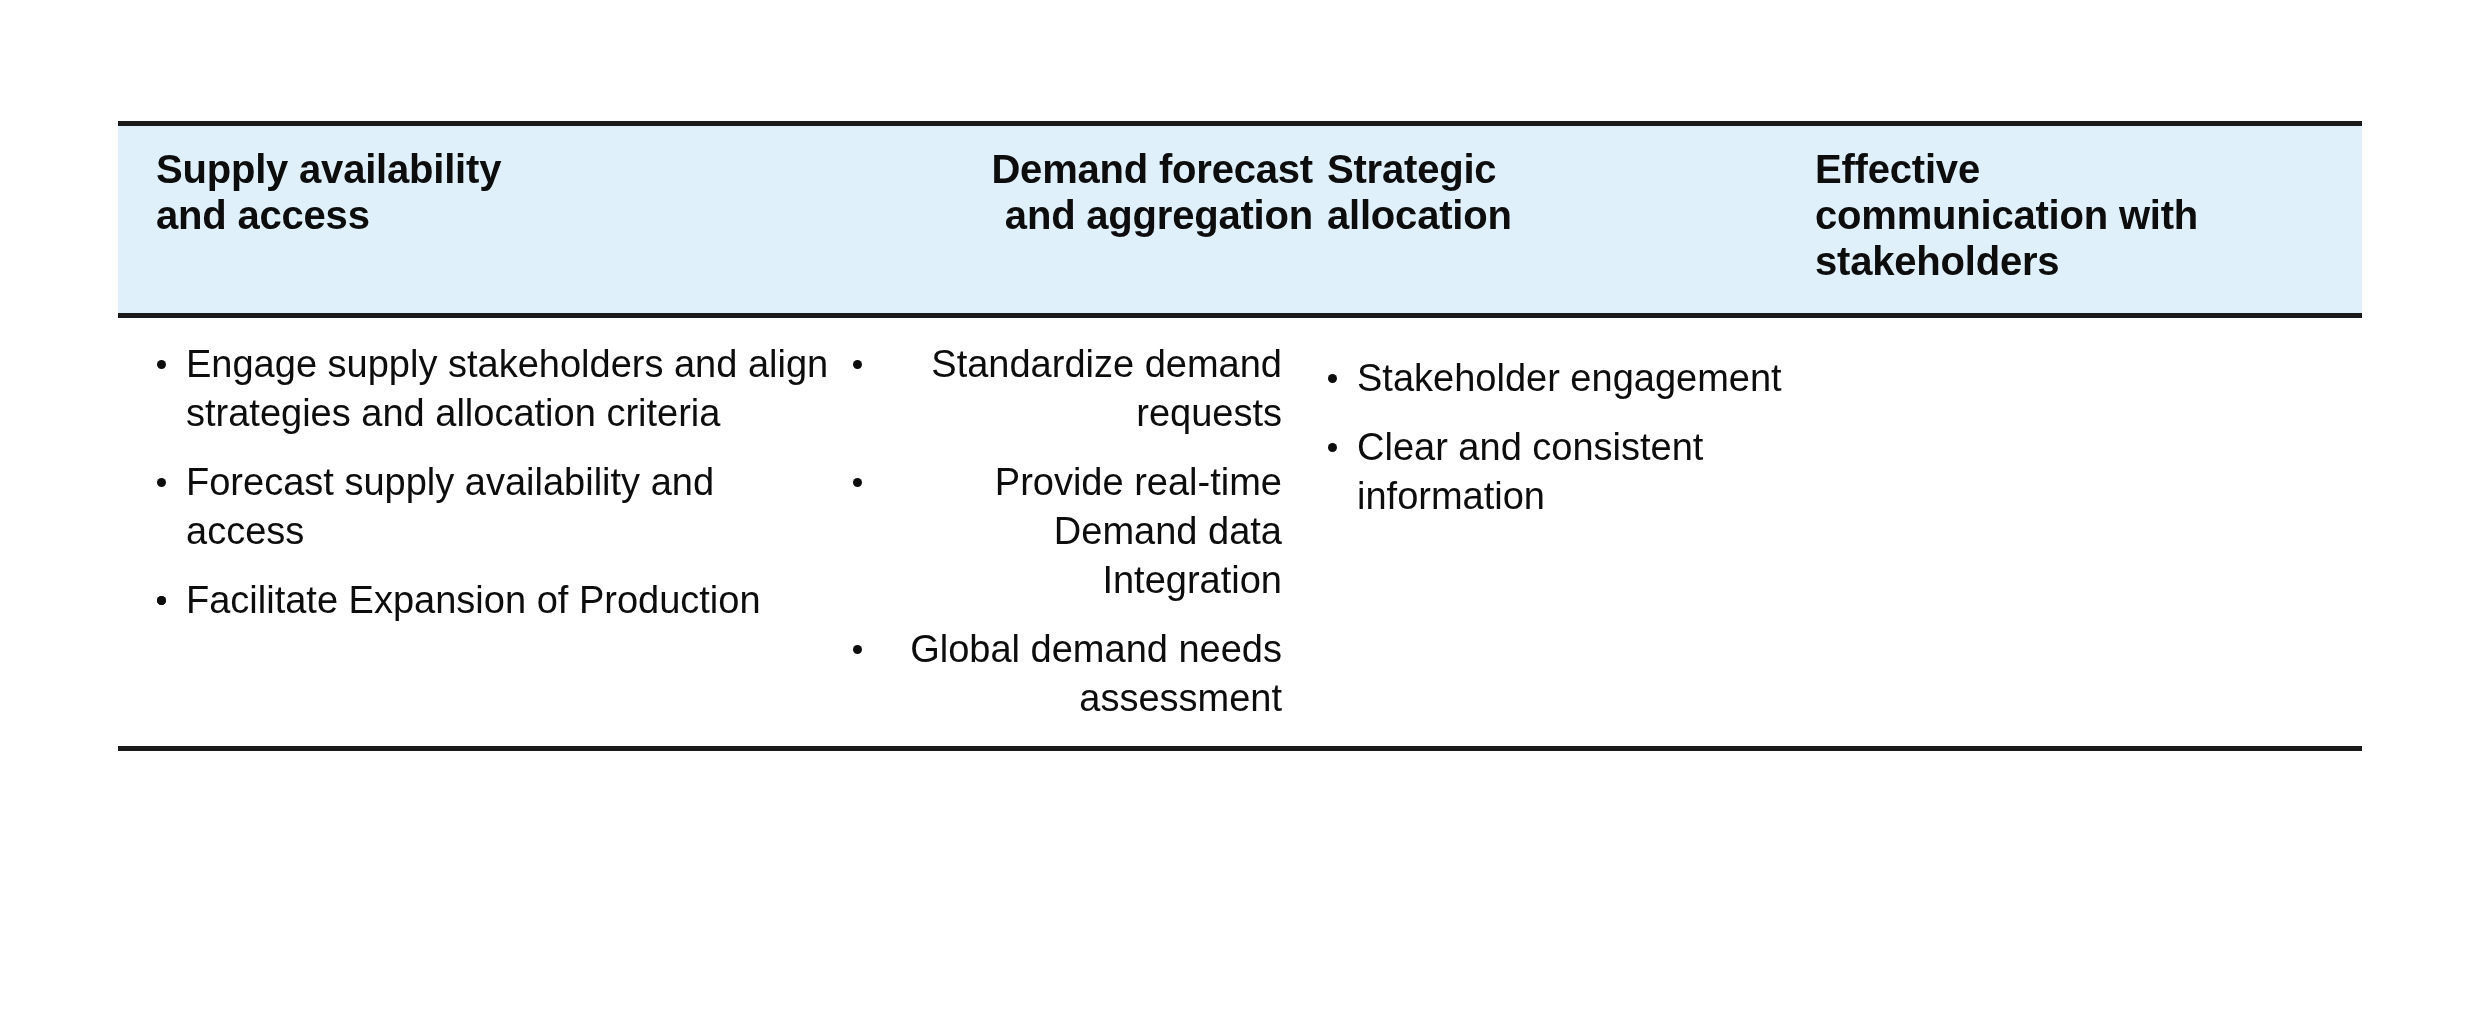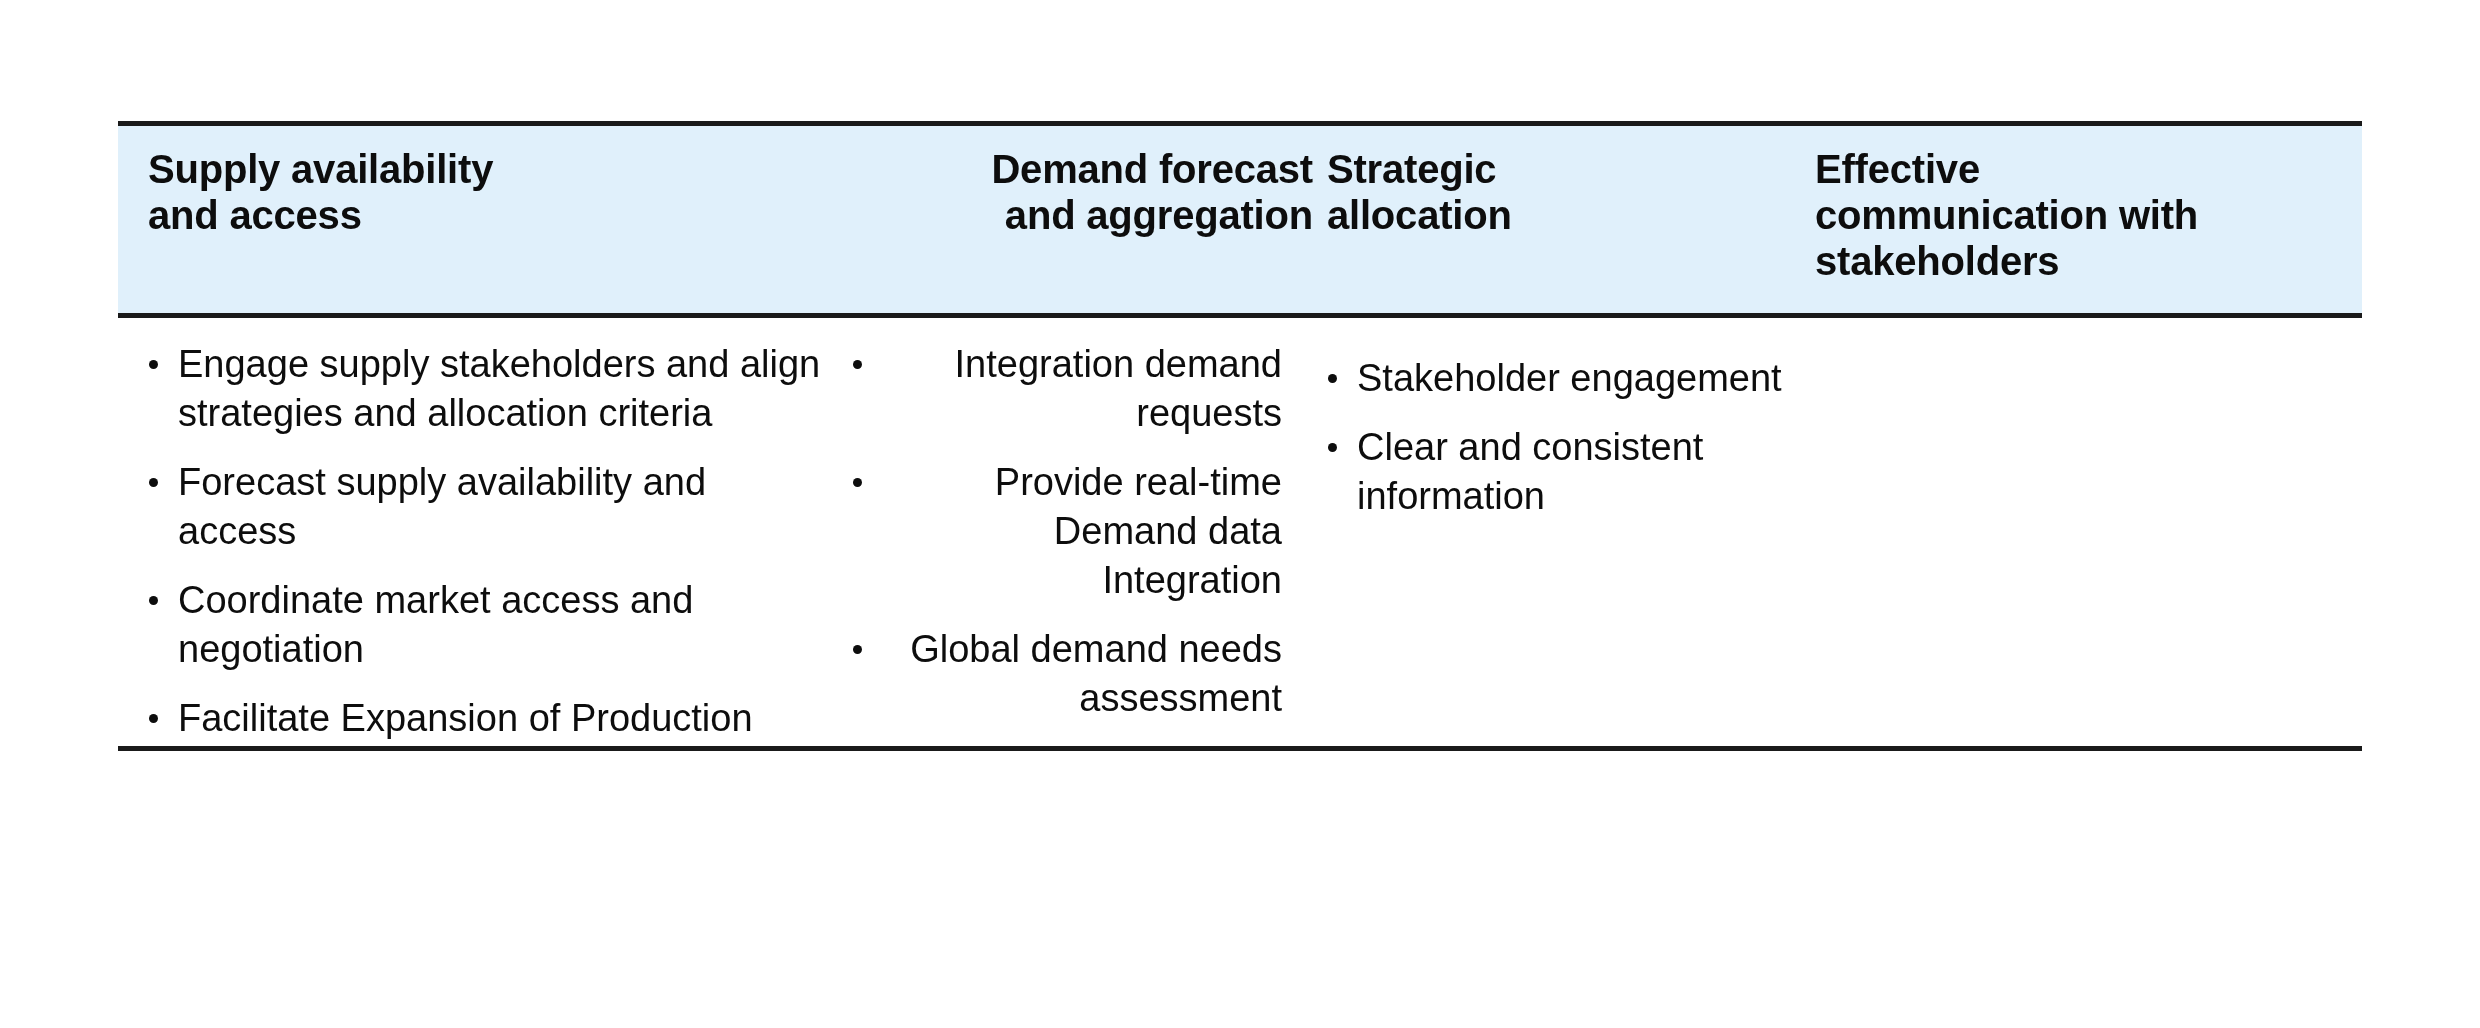--- a/index.html
+++ b/index.html
@@ -74,21 +74,21 @@
   }
 
   
   .col-1 { width: 734px;  padding-left: 30px;  padding-right: 18px; }
   .col-2 { width: 475px;  padding-left: 764px; padding-right: 14px; }
   .col-3 { width: 488px;  padding-left: 0px;   padding-right: 14px; }
   .col-4 { width: 547px;  padding-left: 0px;   padding-right: 14px; }
 
   
   .header-band .col-1,
-  .body-row  .col-1 { flex: 0 0 734px; padding-left: 30px; }
+  .body-row  .col-1 { flex: 0 0 734px; padding-left: 38px; }
   .header-band .col-2,
   .body-row  .col-2 { flex: 0 0 475px; padding-left: 0px; text-align: right; }
   .header-band .col-3,
   .body-row  .col-3 { flex: 0 0 488px; padding-left: 0px; }
   .header-band .col-4,
   .body-row  .col-4 { flex: 0 0 517px; padding-left: 0px; }
 
   
   ul.bullets {
     list-style: none;
@@ -151,34 +151,33 @@
           <li>
             <span class="dot"></span>
             <span class="bullet-text">Engage supply stakeholders and align strategies and allocation criteria</span>
           </li>
           <li>
             <span class="dot"></span>
             <span class="bullet-text">Forecast supply availability and access</span>
           </li>
           <li>
             <span class="dot"></span>
-            <span class="bullet-text">Coordinate market access and negotiation</span>
           </li>
           <li>
             <span class="dot"></span>
             <span class="bullet-text">Facilitate Expansion of Production</span>
           </li>
         </ul>
       </div>
 
       <div class="body-cell col-2">
         <ul class="bullets">
           <li>
             <span class="dot"></span>
-            <span class="bullet-text">Integration demand requests</span>
+            <span class="bullet-text">Standardize demand requests</span>
           </li>
           <li>
             <span class="dot"></span>
             <span class="bullet-text">Provide real-time Demand data Integration</span>
           </li>
           <li>
             <span class="dot"></span>
             <span class="bullet-text">Global demand needs assessment</span>
           </li>
         </ul>

